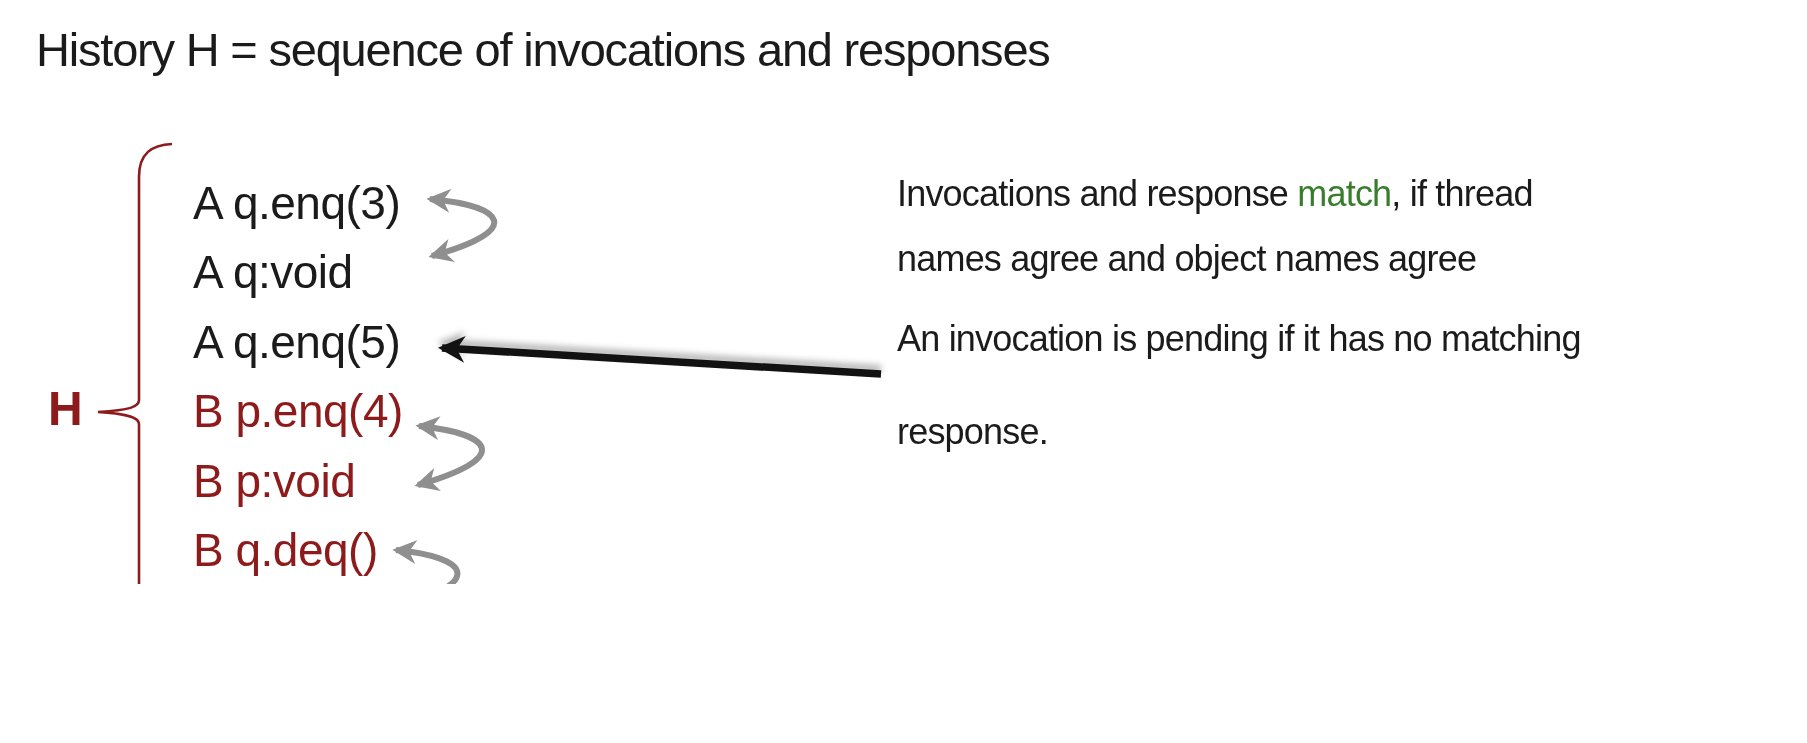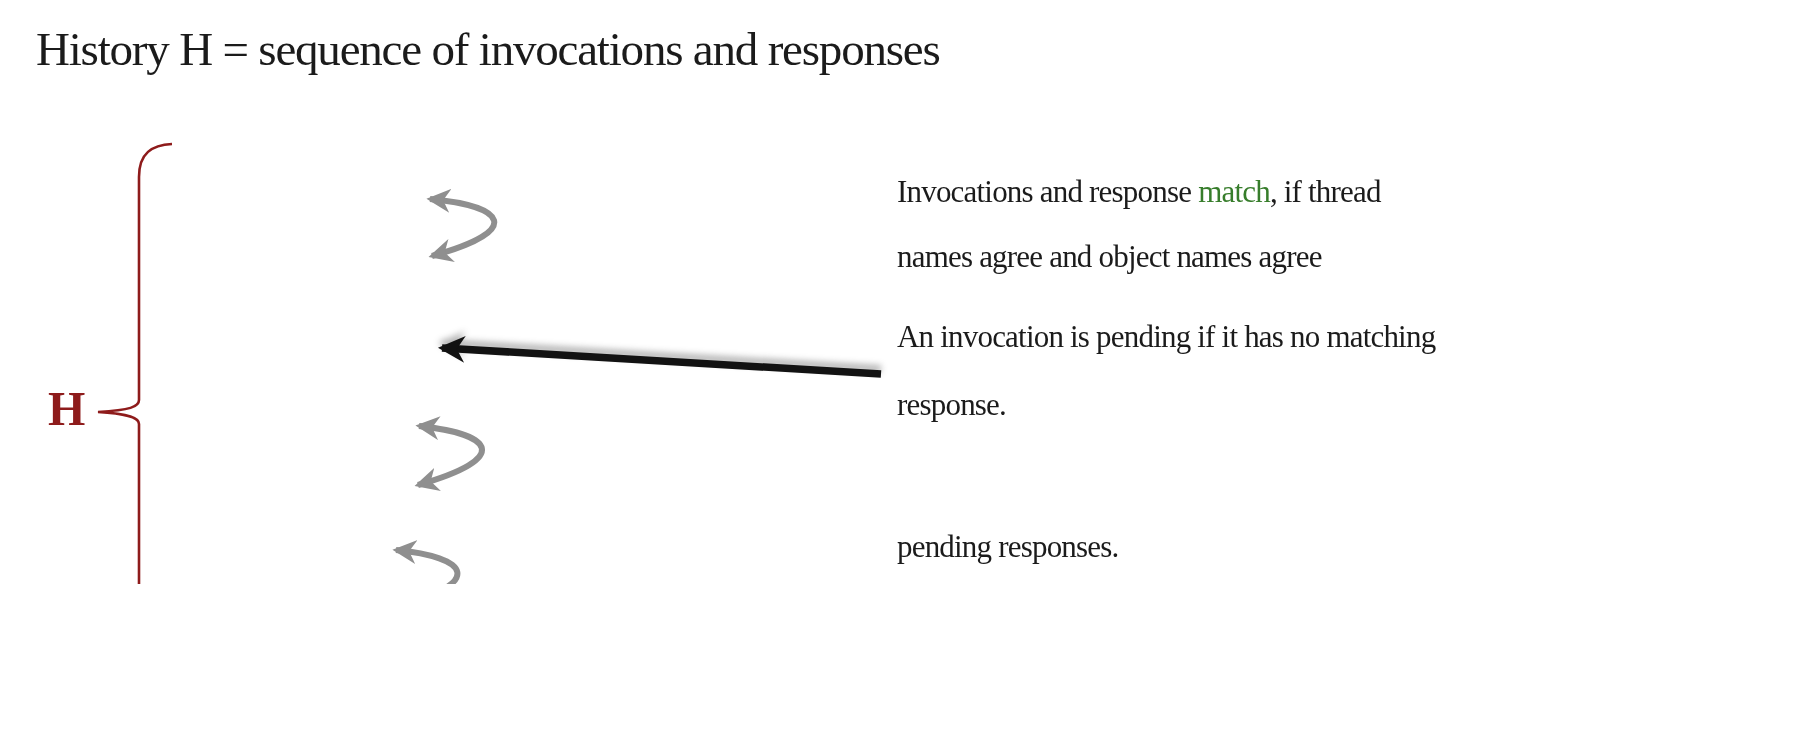--- a/index.html
+++ b/index.html
@@ -1,74 +1,82 @@
 <!DOCTYPE html>
 <html style="--background: #ffffff; --text: #1b1b1b; --dark-red: #8e1b1b; --green: #377d2b; --gray-arrow: #8f8f8f; --black-arrow: #121212;"><head>
 <meta charset="utf-8">
 <style>
   html,body{margin:0;padding:0;background:#fff;}
   .slide{
     position:relative;
     width:1807px;height:584px;
     background:var(--background,#fff);
     overflow:hidden;
-    font-family:Liberation Serif, serif;
+    font-family:Liberation Sans, sans-serif;
     color:var(--text,#1b1b1b);
   }
   .title{
     position:absolute;left:36px;top:24px;
     font-size:47px;line-height:1.1;letter-spacing:-1.2px;
     color:var(--text,#1b1b1b);
     white-space:nowrap;
   }
   .events{
     position:absolute;left:193px;top:169px;
     font-size:46px;line-height:69.4px;letter-spacing:-0.5px;
     white-space:nowrap;
   }
   .history-label{
     position:absolute;left:48px;top:385px;
     font-size:48px;line-height:1;font-weight:600;
     color:var(--dark-red,#8e1b1b);
   }
   .note-line{
     position:absolute;left:897px;
-    font-size:31px;line-height:1;letter-spacing:-0.8px;
+    font-size:36px;line-height:1;letter-spacing:-0.8px;
     white-space:nowrap;color:var(--text,#1b1b1b);text-align:right;
   }
   .note-line .kw{color:var(--green,#377d2b);}
   .nl1{top:176px;}
   .nl2{top:241px;}
   .nl3{top:321px;}
-  .nl4{top:389px;}
+  .nl4{top:414px;}
   .nl5{top:465px;}
   .nl6{top:531px;}
   svg.overlay{
     position:absolute;left:0;top:0;width:1807px;height:743px;
     pointer-events:none;
   }
   .pending-shadow{filter:drop-shadow(0px -5px 3px rgba(90,90,90,0.45));}
 </style>
 </head>
 <body>
 
 <div class="slide">
 
   <div class="title">History H = sequence of invocations and responses</div>
 
   <div class="history-label">H</div>
 
+  <div class="events">
+    <div style="color: rgb(27, 27, 27);">A q.enq(3)</div>
+    <div style="color: rgb(27, 27, 27);">A q:void</div>
+    <div style="color: rgb(27, 27, 27);">A q.enq(5)</div>
+    <div style="color: rgb(142, 27, 27);">B p.enq(4)</div>
+    <div style="color: rgb(142, 27, 27);">B p:void</div>
+    <div style="color: rgb(142, 27, 27);">B q.deq()</div>
+    <div style="color: rgb(142, 27, 27);">B q:3</div>
+  </div>
 
   <div class="note-line nl1">
     <span>Invocations and response </span><span class="kw">match</span><span>, if thread</span>
   </div>
   <div class="note-line nl3">An invocation is pending if it has no matching</div>
   <div class="note-line nl2">names agree and object names agree</div>
   <div class="note-line nl4">response.</div>
-  <div class="note-line nl6">pending responses.</div>
 
   <svg class="overlay" viewBox="0 0 1807 743">
     <defs>
       <marker id="grayhead" viewBox="0 0 10 10" refX="8.5" refY="5" markerWidth="4" markerHeight="4" orient="auto-start-reverse" markerUnits="strokeWidth">
         <path d="M0,0 L10,5 L0,10 L3,5 z" fill="var(--gray-arrow,#8f8f8f)"></path>
       </marker>
       <marker id="blackhead" viewBox="0 0 10 10" refX="8.5" refY="5" markerWidth="3.6" markerHeight="3.6" orient="auto-start-reverse" markerUnits="strokeWidth">
         <path d="M0,0 L10,5 L0,10 L3,5 z" fill="var(--black-arrow,#121212)"></path>
       </marker>
     </defs>

